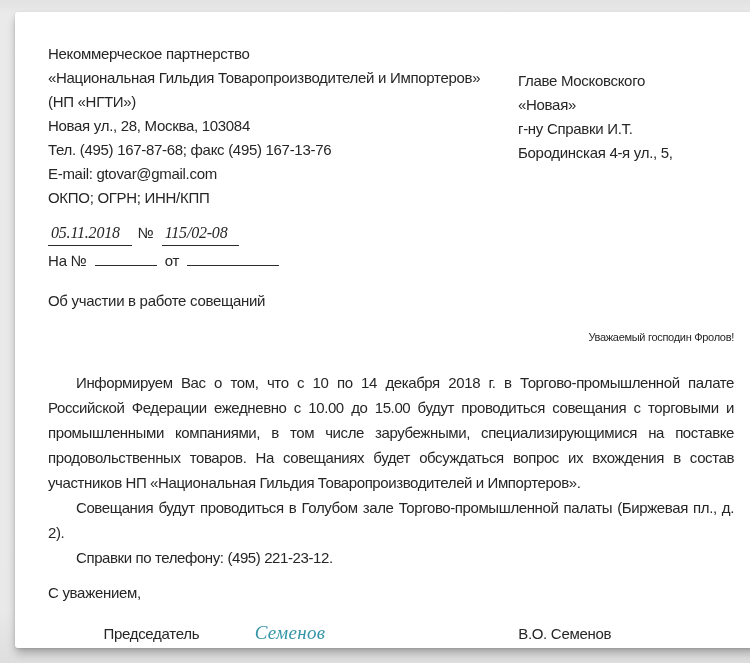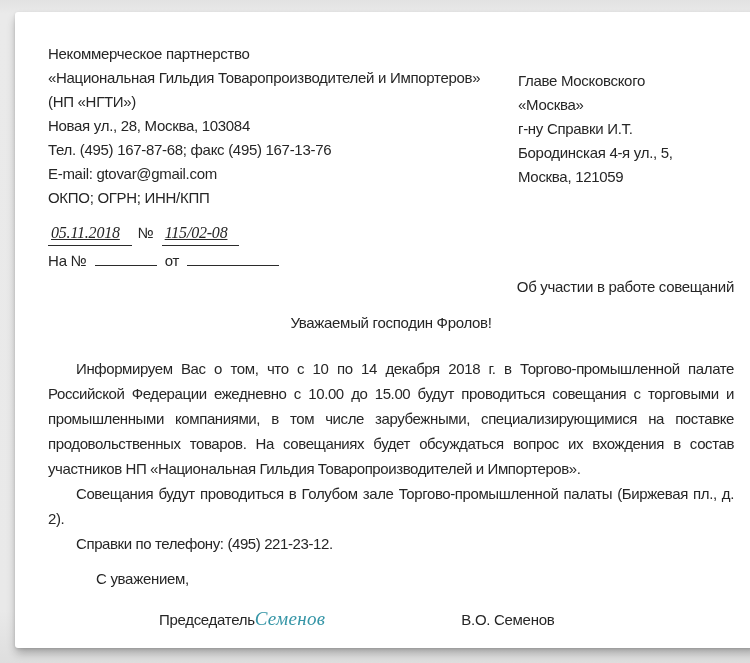--- a/index.html
+++ b/index.html
@@ -40,56 +40,55 @@
   .reference { margin-top: 12px; font-size: 15px; letter-spacing: -0.2px; }
   .ref-line1 { line-height: 22px; }
   .ref-line2 { margin-top: 4px; line-height: 22px; }
   .filled-line {
     display: inline-block;
     font-family: "Liberation Serif", serif;
     font-style: italic;
     font-size: 16px;
     border-bottom: 1.5px solid #2b2b2b;
     padding: 0 12px 1px 3px;
-    text-decoration: underline;
   }
   .num-sign { margin: 0 4px 0 2px; }
   .blank {
     display: inline-block;
     border-bottom: 1.5px solid #2b2b2b;
     height: 15px;
     vertical-align: baseline;
   }
   .blank-short { width: 62px; margin: 0 8px 0 8px; }
   .blank-long  { width: 92px; margin-left: 8px; }
   
-  .subject { margin-top: 4px; font-size: 15px; letter-spacing: -0.3px; line-height: 22px; text-align: right; }
-  .greeting { margin-top: 14px; text-align: center; font-size: 15px; letter-spacing: -0.3px; line-height: 22px; }
+  .subject { margin-top: 18px; font-size: 15px; letter-spacing: -0.3px; line-height: 22px; }
+  .greeting { margin-top: 14px; text-align: right; font-size: 11px; letter-spacing: -0.3px; line-height: 22px; }
   
   .body-text { margin-top: 22px; }
   .body-p {
     margin: 0;
     font-size: 15px;
     letter-spacing: -0.4px;
     line-height: 25px;
     text-align: justify;
     text-indent: 28px;
   }
   
-  .valediction { margin-top: 12px; font-size: 15px; letter-spacing: -0.3px; line-height: 22px; margin-left: 48px; }
+  .valediction { margin-top: 12px; font-size: 15px; letter-spacing: -0.3px; line-height: 22px; }
   .signature-row {
     margin-top: 18px;
     display: flex;
     align-items: baseline;
     font-size: 15px;
     letter-spacing: -0.3px;
   }
-  .sig-left  { flex: 1; text-align: right; }
+  .sig-left  { flex: 1; text-align: center; }
   .sig-mid   { flex: 1; }
-  .sig-right { flex: 1; text-align: left; padding-right: 66px; box-sizing: border-box; }
+  .sig-right { flex: 1; text-align: center; padding-right: 66px; box-sizing: border-box; }
   .handwritten {
     font-family: "Liberation Serif", serif;
     font-style: italic;
     font-size: 19px;
     letter-spacing: 0.3px;
   }
 </style>
 </head>
 <body>
 
@@ -100,24 +99,23 @@
       <div class="lh-line">Некоммерческое партнерство</div>
       <div class="lh-line">«Национальная Гильдия Товаропроизводителей и Импортеров»</div>
       <div class="lh-line">(НП «НГТИ»)</div>
       <div class="lh-line">Новая ул., 28, Москва, 103084</div>
       <div class="lh-line">Тел. (495) 167-87-68; факс (495) 167-13-76</div>
       <div class="lh-line">E-mail: gtovar@gmail.com</div>
       <div class="lh-line">ОКПО; ОГРН; ИНН/КПП</div>
     </div>
     <div class="recipient-block">
       <div class="lh-line">Главе Московского</div>
-      <div class="lh-line">«Москва»</div>
+      <div class="lh-line">«Новая»</div>
       <div class="lh-line">г-ну Справки И.Т.</div>
       <div class="lh-line">Бородинская 4-я ул., 5,</div>
-      <div class="lh-line">Москва, 121059</div>
     </div>
   </div>
 
   <div class="reference">
     <div class="ref-line1">
       <span class="filled-line">05.11.2018</span>
       <span class="num-sign">№</span>
       <span class="filled-line">115/02-08</span>
     </div>
     <div class="ref-line2">

